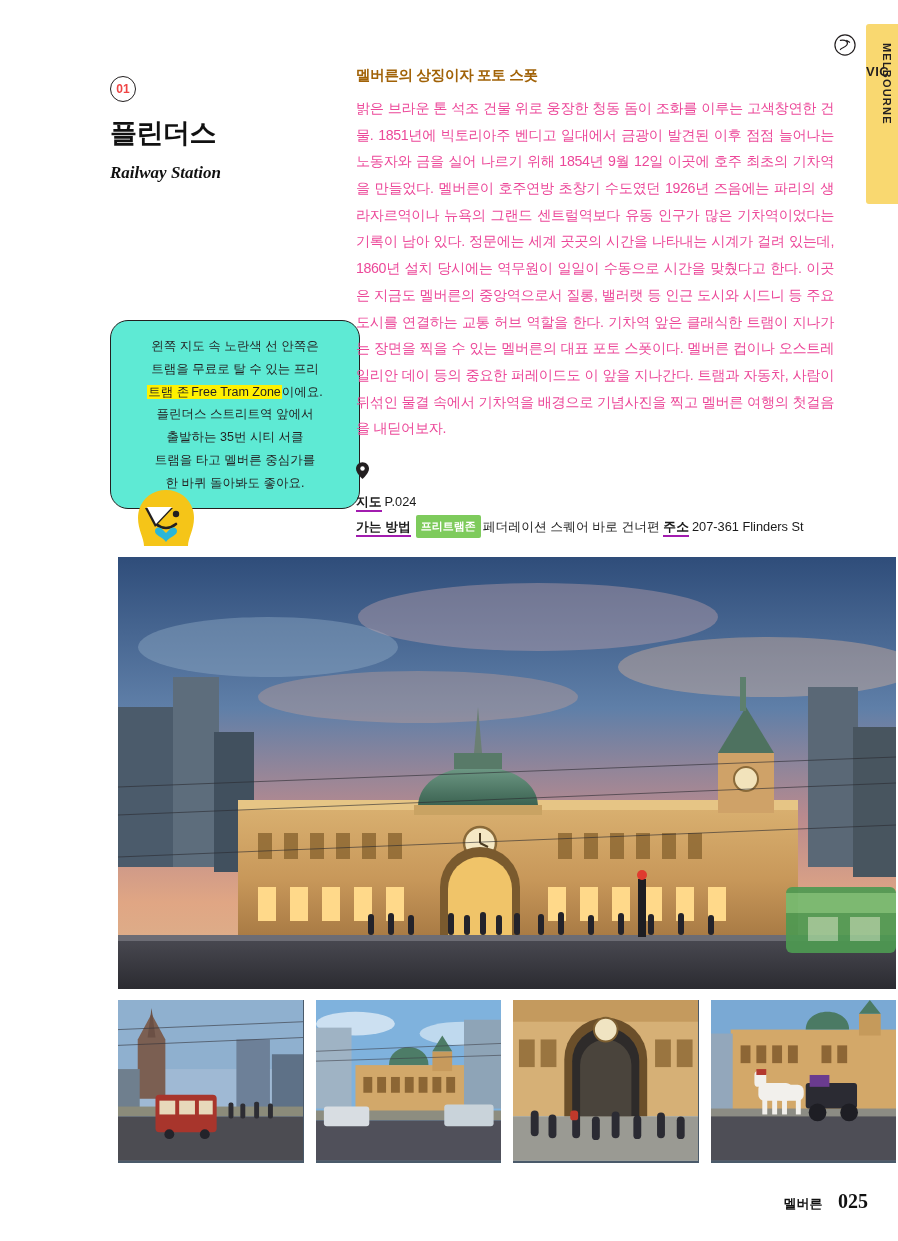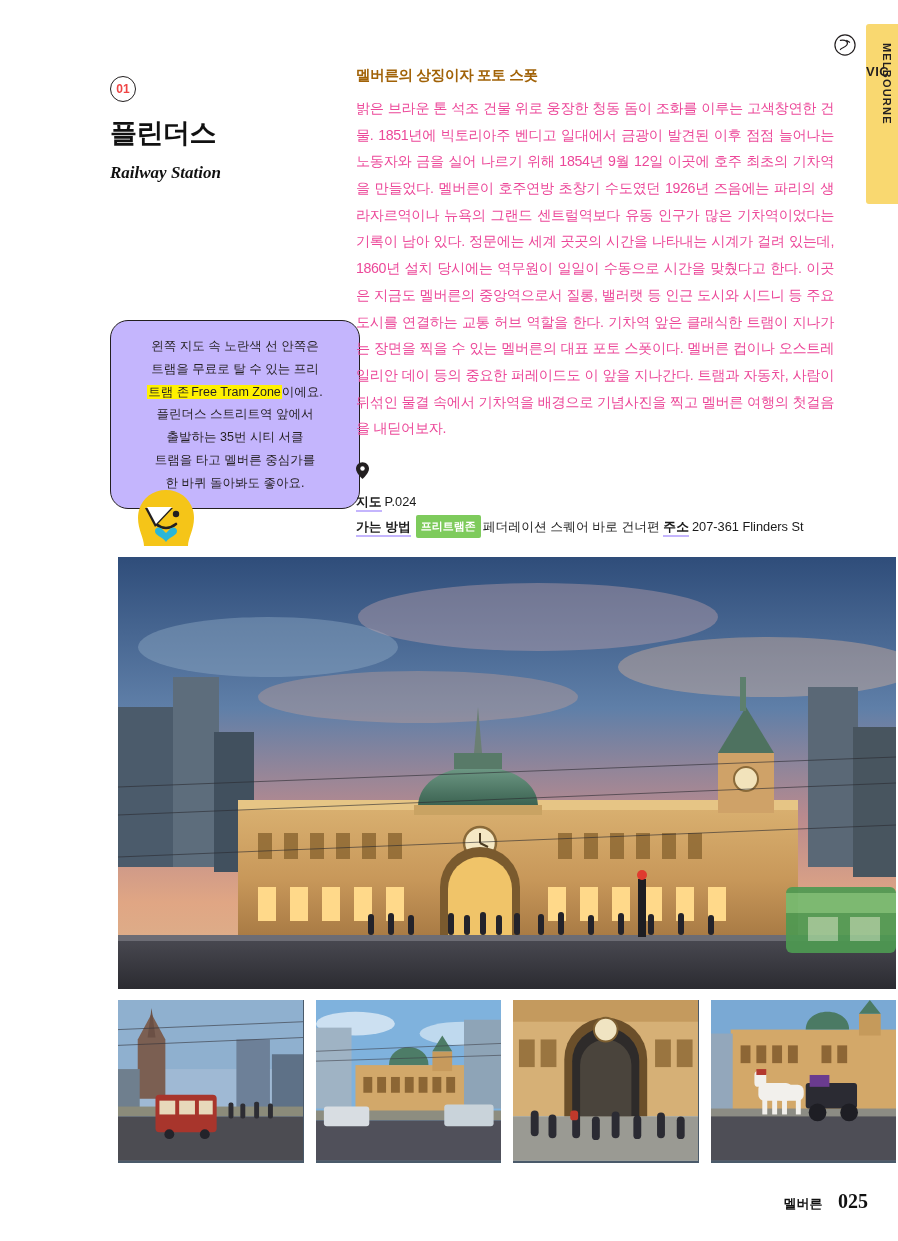--- a/index.html
+++ b/index.html
@@ -95,21 +95,21 @@
   }
   .bubble {
     position: relative;
     border: 1.4px solid #231f20;
     border-radius: 18px;
     padding: 14px 16px 14px 16px;
     font-size: 12.5px;
     line-height: 1.82;
     text-align: center;
     color: #231f20;
-    background: #c4b5fd;
+    background: #5eead4;
   }
   .bubble .hl {
     background: #fff100;
     padding: 0 1px;
   }
   .bubble:after {
     content: "";
     position: absolute;
     left: 36px; bottom: -16px;
     width: 0; height: 0;
@@ -157,21 +157,21 @@
   .info-block {
     margin-top: 20px;
     font-size: 12.8px;
     line-height: 1.9;
     color: #1a1a1a;
   }
   .pin-icon { display:block; margin-bottom: 3px; }
   .info-row { white-space: nowrap; }
   .lbl {
     font-weight: bold;
-    border-bottom: 2px solid #c4b5fd;
+    border-bottom: 2px solid #a21caf;
     padding-bottom: 1px;
     margin-right: 3px;
   }
   .chip {
     display: inline-block;
     background: #7ecb5c;
     color: #fff;
     font-size: 11px;
     font-weight: bold;
     padding: 1px 5px 2px;

